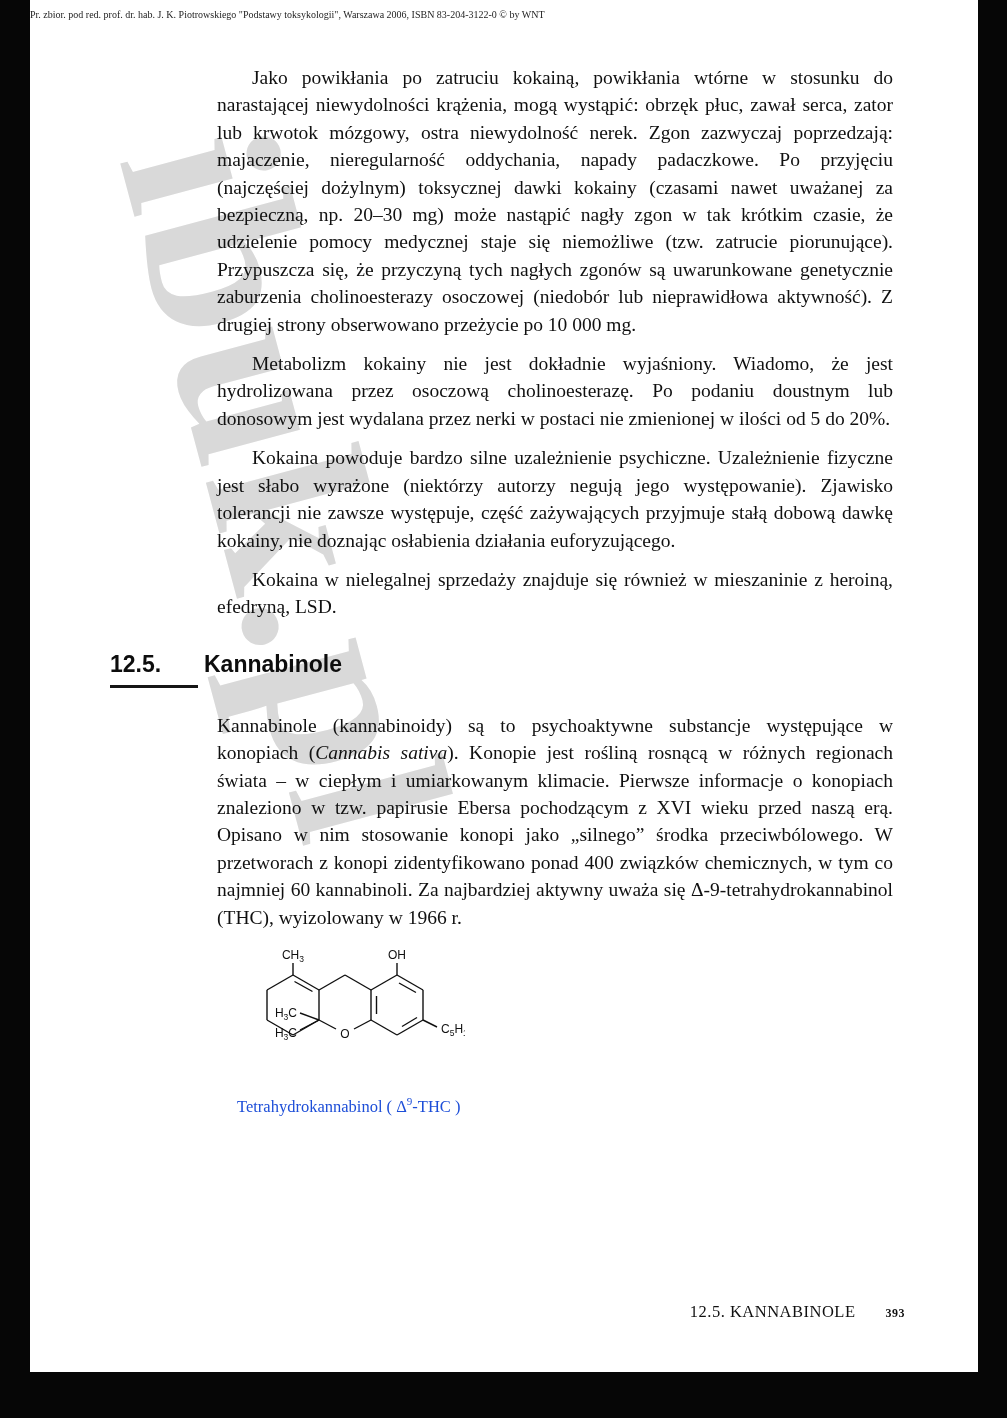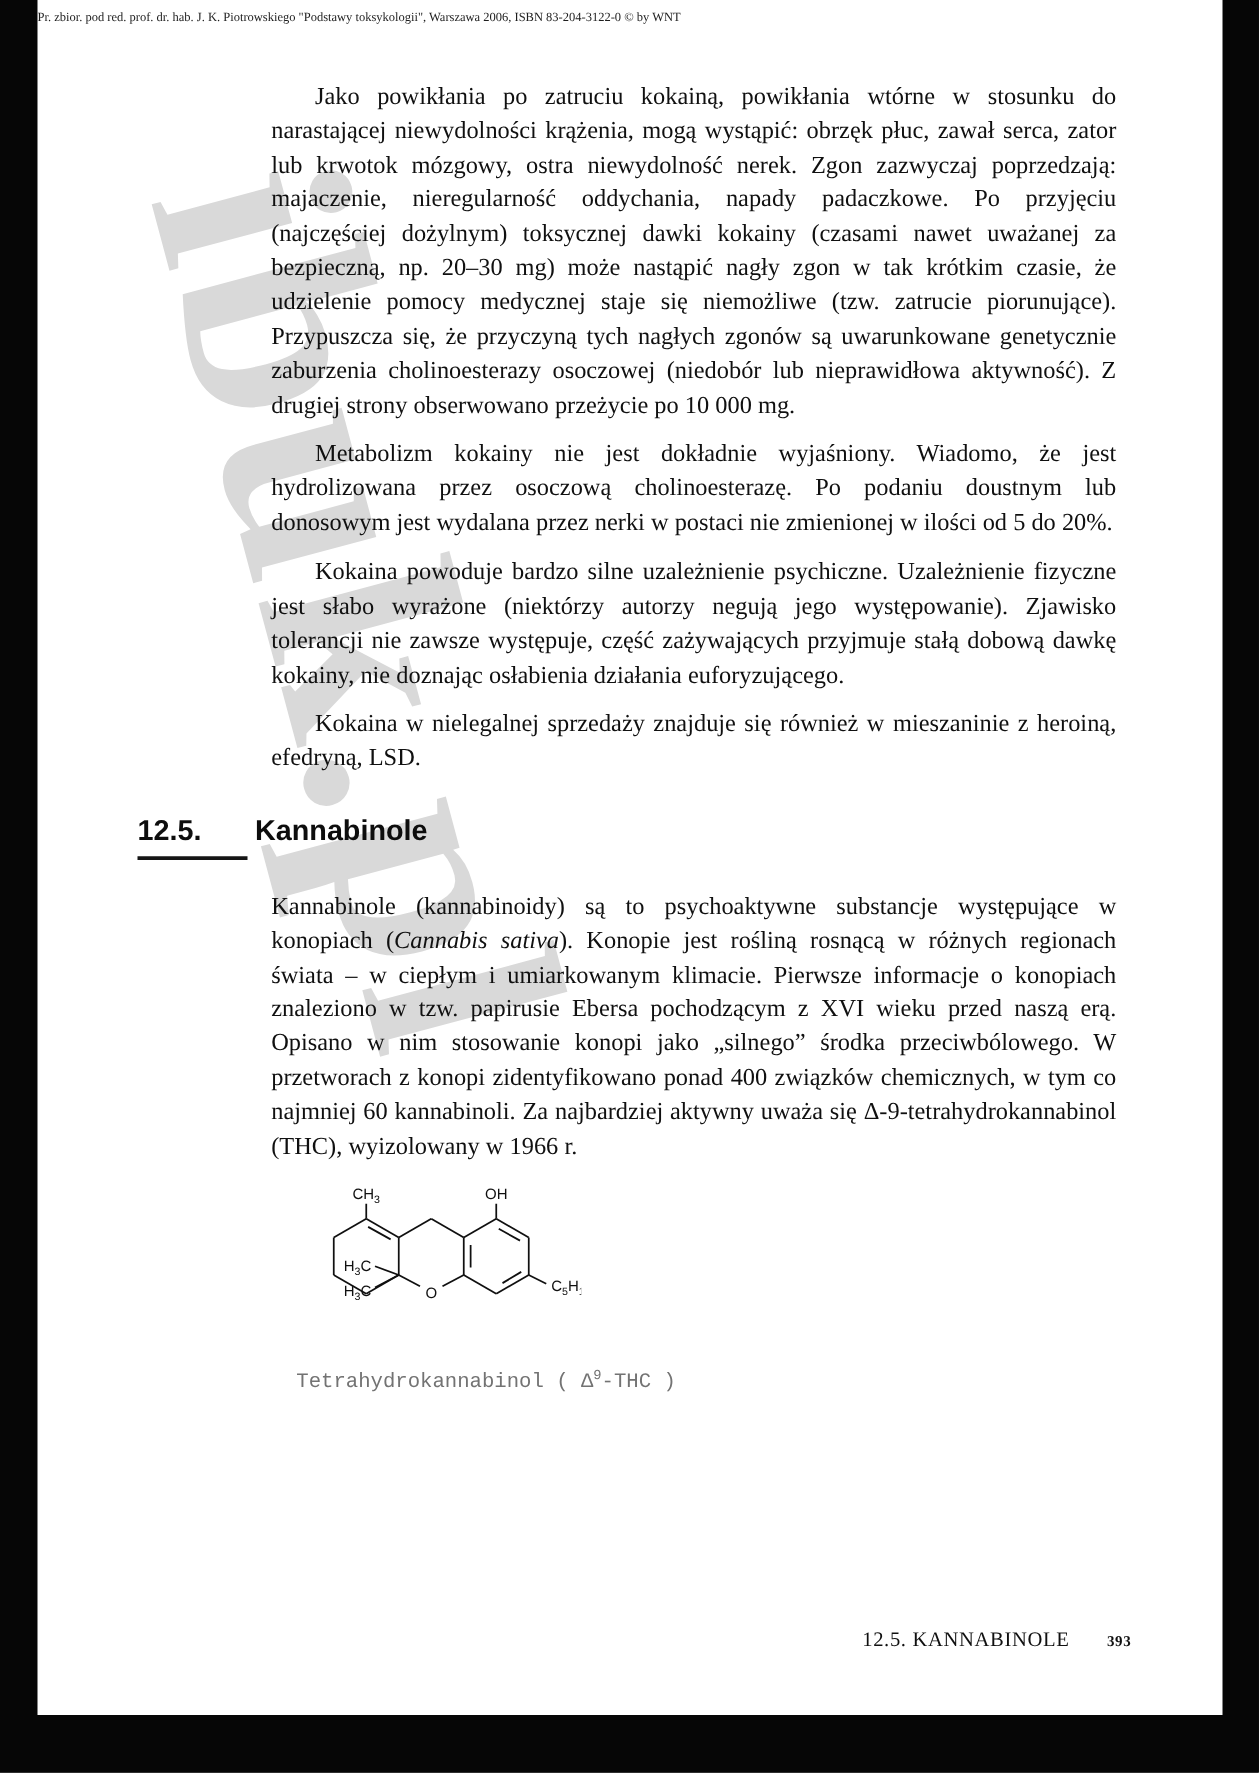--- a/index.html
+++ b/index.html
@@ -68,23 +68,23 @@
     display: inline-block;
     width: 88px;
     padding-bottom: 7px;
     border-bottom: 3px solid #151515;
   }
   .sec-title { margin-left: 6px; }
   .structure-wrap { margin: 8px 0 0 28px; }
   .structure-wrap svg { display: block; }
   .caption {
     margin: 10px 0 0 32px;
-    font-family: Liberation Mono, monospace;
+    font-family: Liberation Serif, serif;
     font-size: 16.5px;
-    color: #737373;
+    color: #1d4ed8;
   }
   .caption sup { font-size: 11px; }
   .page-footer {
     position: absolute;
     z-index: 1;
     top: 1302px;
     right: 73px;
     font-size: 16.5px;
     letter-spacing: 0.5px;
     color: #101010;

